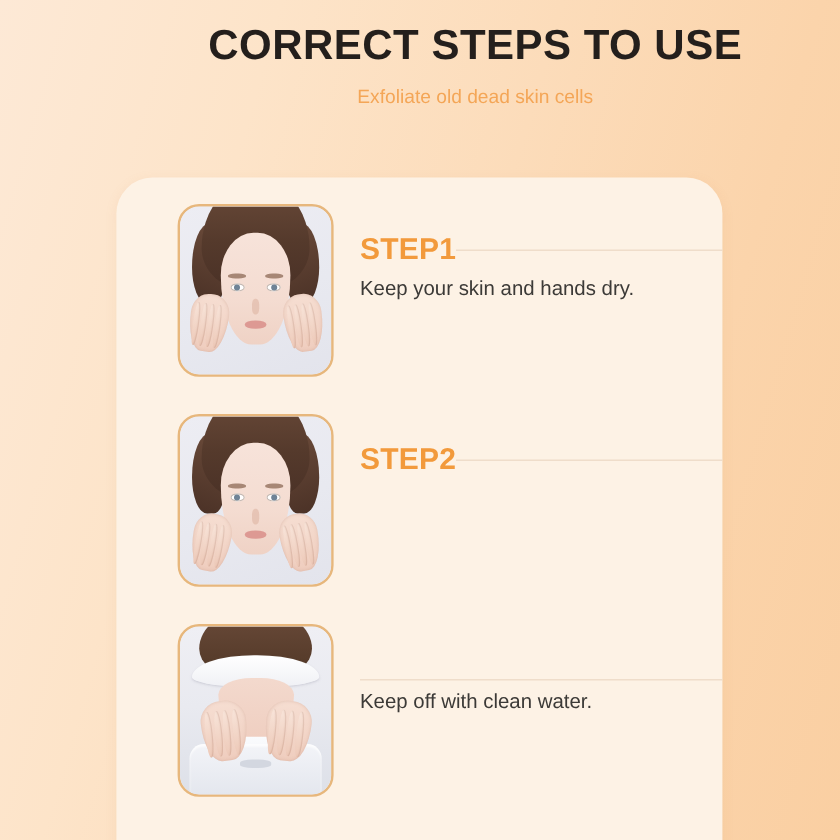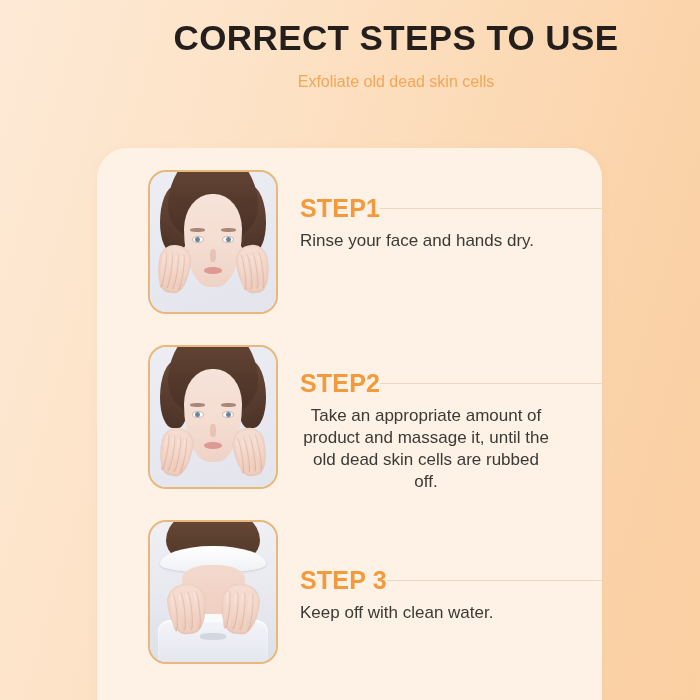--- a/index.html
+++ b/index.html
@@ -373,21 +373,21 @@
                 <div class="fng"></div>
                 <div class="fng"></div>
             </div>
           </div>
         </div>
         <div class="step-text">
           <div class="step-label-wrap">
             <span class="step-label">STEP1</span>
             <span class="step-rule"></span>
           </div>
-          <p class="step-desc">Rinse your face and hands dry.</p>
+          <p class="step-desc">Keep your skin and hands dry.</p>
         </div>
       </div>
 
       <div class="step-row row-2">
         <div class="thumb">
           <div class="thumb-inner s2">
             <div class="photo-bg"></div>
             <div class="hair hair-left"></div>
             <div class="hair hair-right"></div>
             <div class="hair hair-main"></div>
@@ -410,21 +410,20 @@
                 <div class="fng"></div>
                 <div class="fng"></div>
             </div>
           </div>
         </div>
         <div class="step-text">
           <div class="step-label-wrap">
             <span class="step-label">STEP2</span>
             <span class="step-rule"></span>
           </div>
-          <p class="step-desc">Take an appropriate amount of product and massage it, until the old dead skin cells are rubbed off.</p>
         </div>
       </div>
 
       <div class="step-row row-3">
         <div class="thumb">
           <div class="thumb-inner s3">
             <div class="sink-bg"></div>
             <div class="hair-top"></div>
             <div class="headband"></div>
             <div class="face-down"></div>
@@ -439,21 +438,20 @@
             <div class="hand r">
               <div class="fng"></div>
                 <div class="fng"></div>
                 <div class="fng"></div>
                 <div class="fng"></div>
             </div>
           </div>
         </div>
         <div class="step-text">
           <div class="step-label-wrap">
-            <span class="step-label">STEP 3</span>
             <span class="step-rule"></span>
           </div>
           <p class="step-desc">Keep off with clean water.</p>
         </div>
       </div>
 
     </div>
   </div>
 
 </div>

